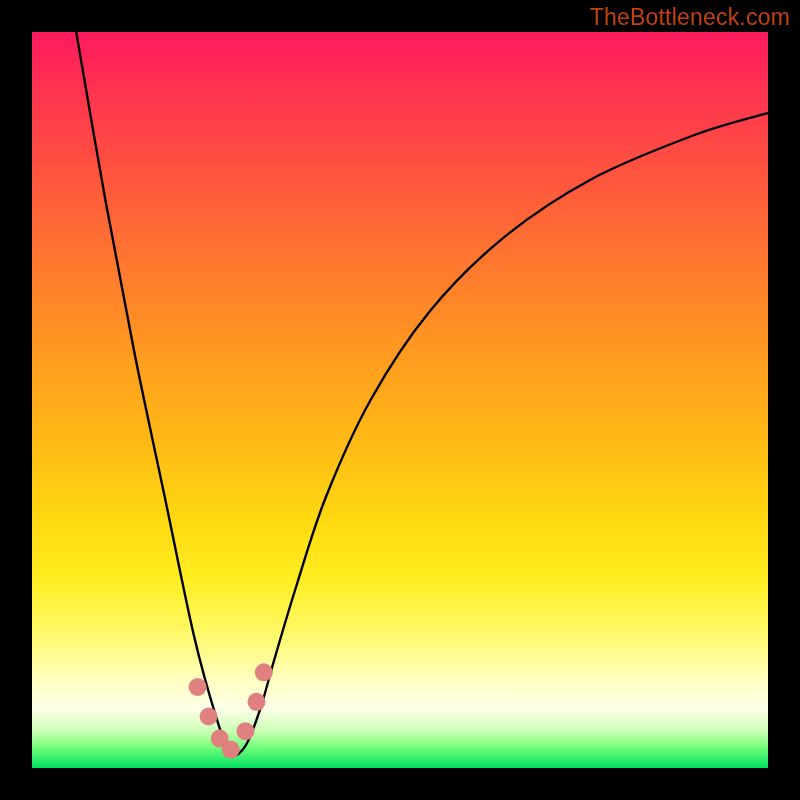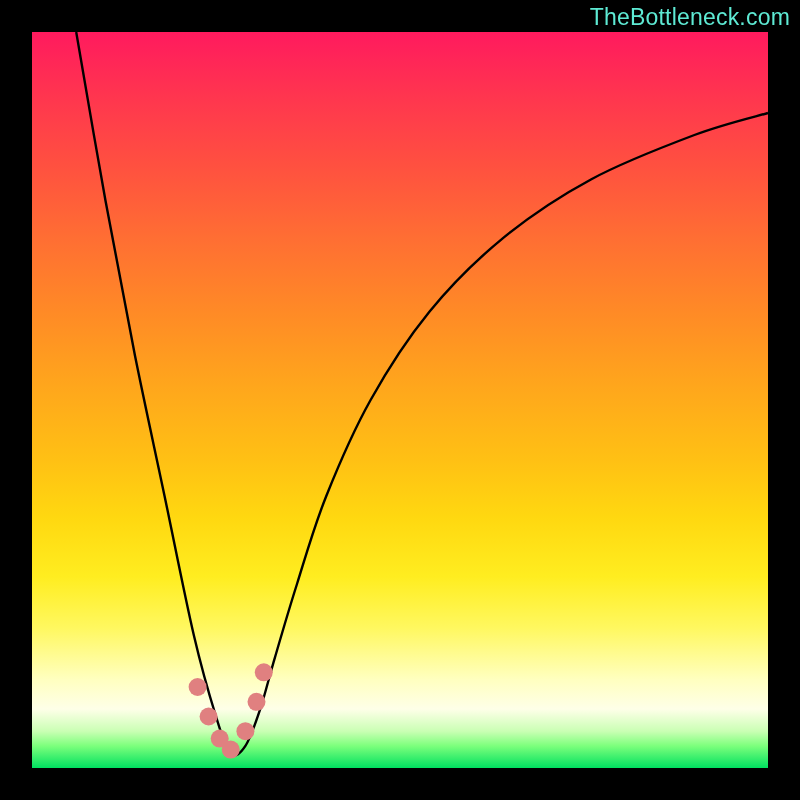--- a/index.html
+++ b/index.html
@@ -42,21 +42,21 @@
       #feffe8 92%,
       #caffb4 95%,
       #7cff7c 97%,
       #00e060 100%
     );
   }
   .attribution {
     position: absolute;
     top: 4px;
     right: 10px;
-    color: #5eead4;
+    color: #c2410c;
     font-size: 23px;
     font-weight: 500;
     letter-spacing: 0.2px;
   }
   svg.curve {
     position: absolute;
     top: 0;
     left: 0;
     width: 736px;
     height: 736px;

